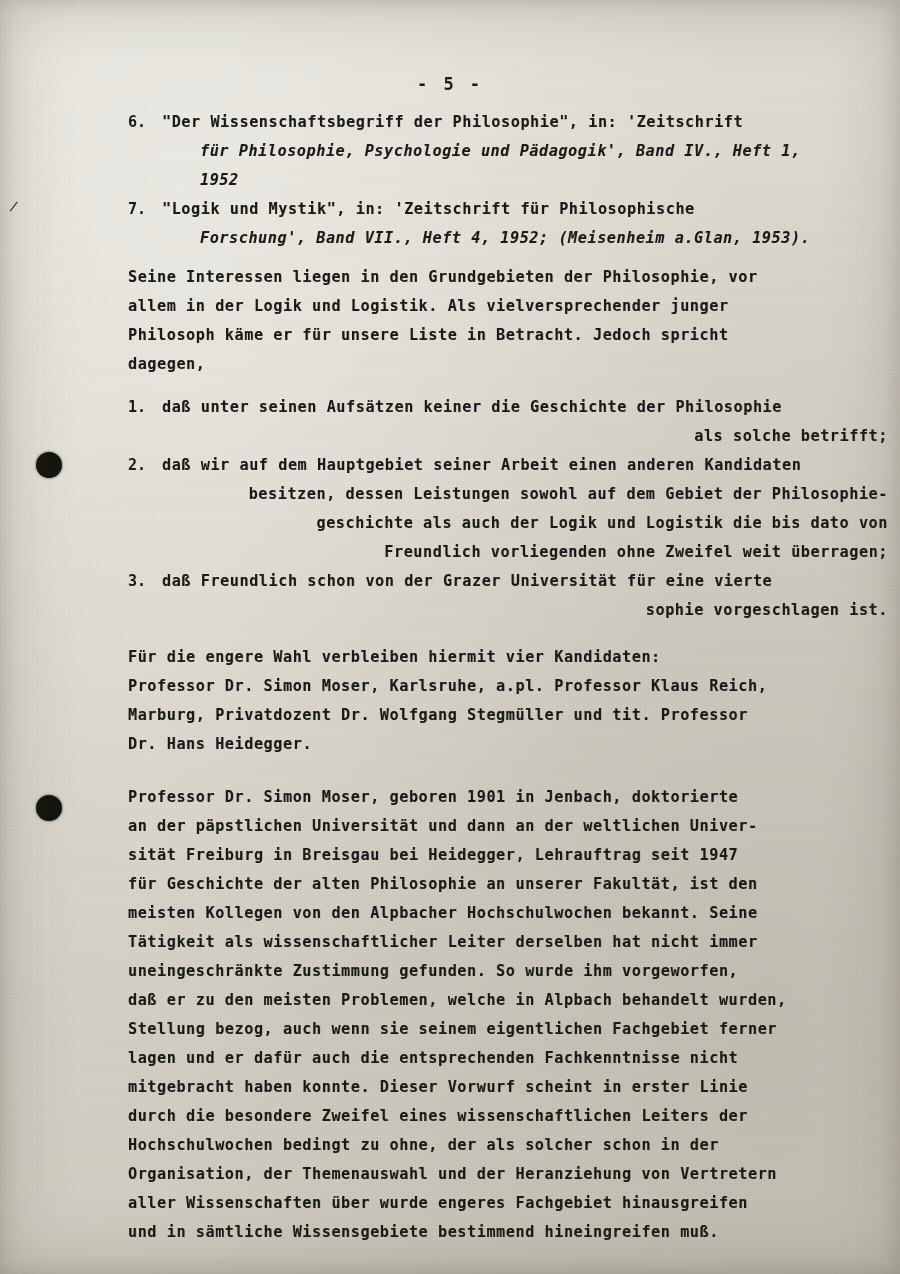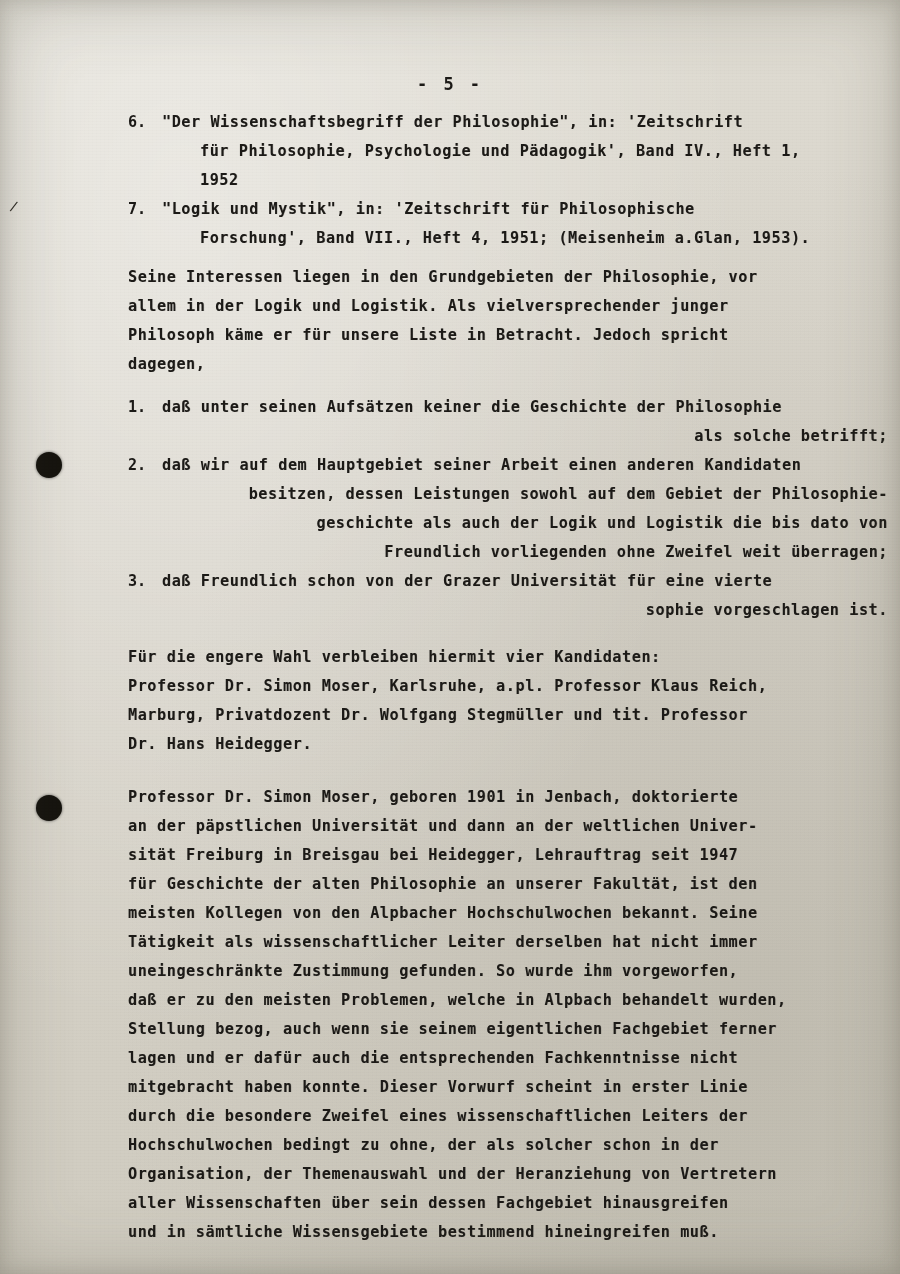--- a/index.html
+++ b/index.html
@@ -77,21 +77,21 @@
   .block { margin-bottom: 14px; }
 
   .line {
     font-size: 15.1px;
     line-height: 29px;
     letter-spacing: 0.6px;
     white-space: pre;
     font-weight: 700;
     text-shadow: 0.4px 0.3px 0 rgba(30,28,24,0.28);
   }
-  .line.indent1 { padding-left: 38px; }
+  .line.indent1 { padding-left: 38px; font-style: italic; }
   .line.indent2 { padding-left: 34px; text-align: right; }
 
   .u { text-underline-offset: 3px; }
 
   .list-item { display: flex; }
   .list-item .marker {
     width: 34px;
     flex: 0 0 34px;
     font-size: 15.1px;
     line-height: 29px;
@@ -122,21 +122,21 @@
         <div class="line">"Der Wissenschaftsbegriff der Philosophie", in: 'Zeitschrift</div>
         <div class="line indent1">für Philosophie, Psychologie und Pädagogik', Band IV., Heft 1,</div>
         <div class="line indent1">1952</div>
       </div>
     </div>
 
     <div class="list-item">
       <div class="marker">7.</div>
       <div class="body">
         <div class="line">"Logik und Mystik", in: 'Zeitschrift für Philosophische</div>
-        <div class="line indent1">Forschung', Band VII., Heft 4, 1951; (Meisenheim a.Glan, 1953).</div>
+        <div class="line indent1">Forschung', Band VII., Heft 4, 1952; (Meisenheim a.Glan, 1953).</div>
       </div>
     </div>
 
     <div class="spacer-sm"></div>
 
     <div class="block">
       <div class="line">Seine Interessen liegen in den Grundgebieten der Philosophie, vor</div>
       <div class="line">allem in der Logik und Logistik. Als vielversprechender junger</div>
       <div class="line">Philosoph käme er für unsere Liste in Betracht. Jedoch spricht</div>
       <div class="line">dagegen,</div>
@@ -187,21 +187,21 @@
       <div class="line">meisten Kollegen von den Alpbacher Hochschulwochen bekannt. Seine</div>
       <div class="line">Tätigkeit als wissenschaftlicher Leiter derselben hat nicht immer</div>
       <div class="line">uneingeschränkte Zustimmung gefunden. So wurde ihm vorgeworfen,</div>
       <div class="line">daß er zu den meisten Problemen, welche in Alpbach behandelt wurden,</div>
       <div class="line">Stellung bezog, auch wenn sie seinem eigentlichen Fachgebiet ferner</div>
       <div class="line">lagen und er dafür auch die entsprechenden Fachkenntnisse nicht</div>
       <div class="line">mitgebracht haben konnte. Dieser Vorwurf scheint in erster Linie</div>
       <div class="line">durch die besondere Zweifel eines wissenschaftlichen Leiters der</div>
       <div class="line">Hochschulwochen bedingt zu ohne, der als solcher schon in der</div>
       <div class="line">Organisation, der Themenauswahl und der Heranziehung von Vertretern</div>
-      <div class="line">aller Wissenschaften über sein dessen Fachgebiet hinausgreifen</div>
+      <div class="line">aller Wissenschaften über wurde engeres Fachgebiet hinausgreifen</div>
       <div class="line">und in sämtliche Wissensgebiete bestimmend hineingreifen muß.</div>
 
     </div>
 
   </div>
 
   <div class="grain"></div>
   <div class="edge-shade"></div>
 </div>
 

